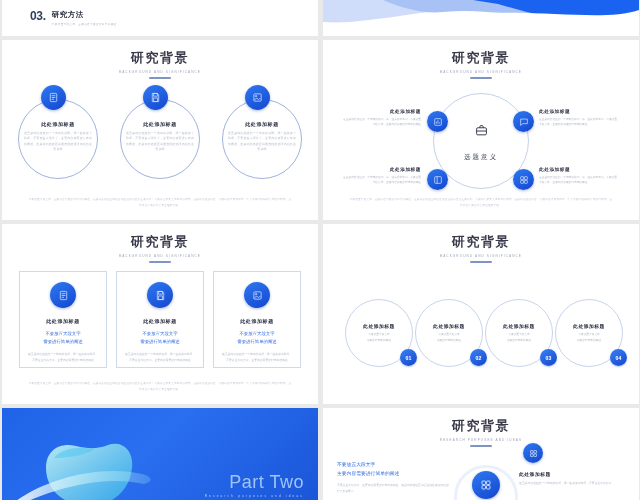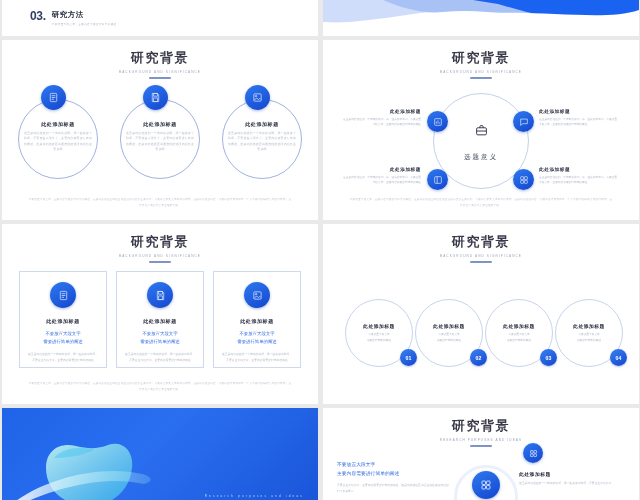--- a/index.html
+++ b/index.html
@@ -433,20 +433,21 @@
         <linearGradient id="g2" x1="0" y1="0" x2="1" y2="0">
           <stop offset="0" stop-color="#ffffff" stop-opacity=".9"></stop>
           <stop offset="1" stop-color="#9fe6f5" stop-opacity=".25"></stop>
         </linearGradient>
       </defs>
       <path d="M44,60 C44,42 58,34 74,38 C86,41 96,41 106,37 C120,32 132,42 130,60 C128,82 110,98 88,98 C62,98 44,82 44,60 Z" fill="url(#g1)"></path>
       <path d="M52,50 C60,40 78,38 92,42 C80,48 64,50 52,50 Z" fill="#4fc7ef" opacity=".55"></path>
       <path d="M10,96 C40,72 96,56 140,66 C150,68 152,74 142,76 C100,66 48,82 20,96 Z" fill="url(#g2)"></path>
     </svg>
     <div class="copy">
+      <div class="pt">Part Two</div>
       <div class="en2">Research purposes and ideas</div>
     </div>
   </div>
 
   <div class="slide s8">
     <div class="head">
       <div class="cn">研究背景</div>
       <div class="en">Research purposes and ideas</div>
       <div class="rule"></div>
     </div>

